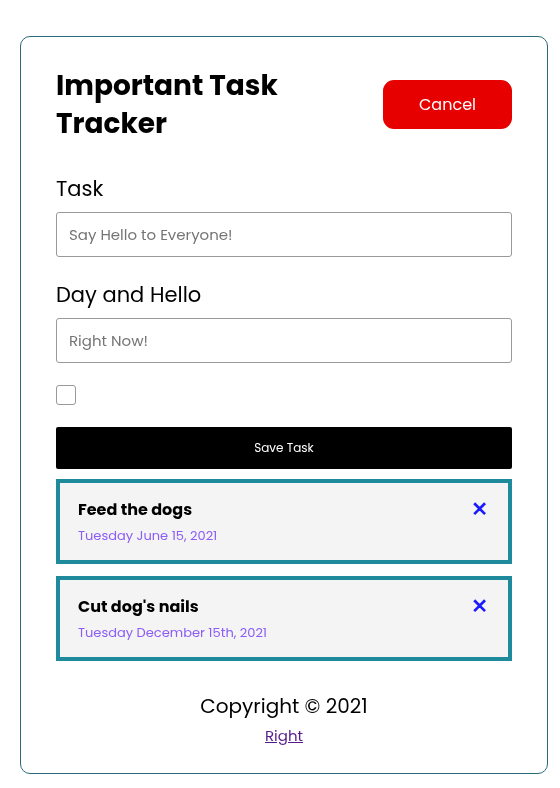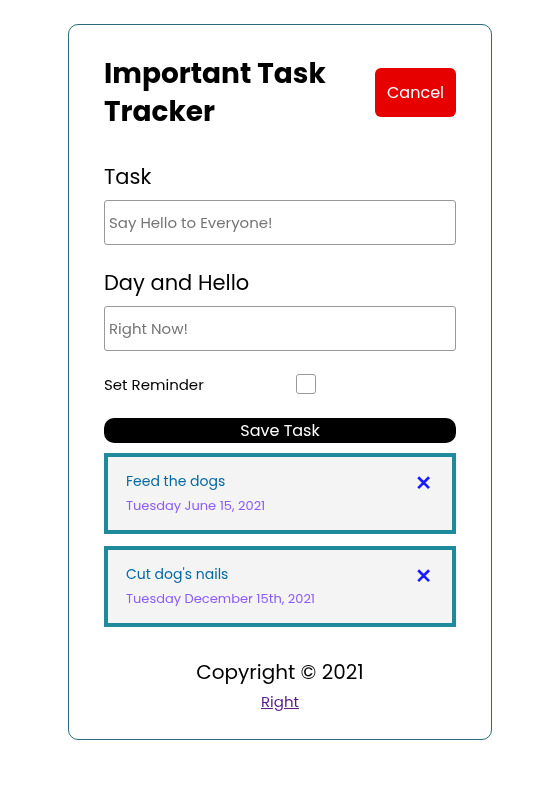--- a/index.html
+++ b/index.html
@@ -6,60 +6,60 @@
       box-sizing: border-box;
       margin: 0;
       padding: 0;
     }
     body {
       font-family: 'Poppins', -apple-system, BlinkMacSystemFont, 'Segoe UI', sans-serif;
       background: #fff;
       padding: 20px;
     }
     .container {
-      width: 424px;
-      margin: 4px auto;
+      width: 528px;
+      margin: 16px auto;
       border: 1px solid #2a6b7a;
       border-radius: 10px;
       padding: 30px 35px 25px 35px;
     }
     .header {
       display: flex;
       justify-content: space-between;
       align-items: center;
       margin-bottom: 30px;
     }
     .title {
       font-size: 28px;
       font-weight: 700;
       color: #000;
       line-height: 1.35;
     }
     .cancel-btn {
       background: #e60000;
       color: #fff;
       border: none;
-      padding: 12px 12px;
-      border-radius: 6px;
+      padding: 12px 36px;
+      border-radius: 11px;
       font-size: 16px;
       cursor: pointer;
       font-family: inherit;
     }
     .form-group {
       margin-bottom: 22px;
     }
     .form-label {
       display: block;
       font-size: 21px;
       color: #000;
       margin-bottom: 8px;
     }
     .form-input {
       width: 100%;
-      padding: 10px 4px;
+      padding: 10px 12px;
       border: 1px solid #999;
       border-radius: 3px;
       font-size: 15px;
       font-family: inherit;
       color: #333;
     }
     .reminder-row {
       display: flex;
       align-items: center;
       margin-bottom: 22px;
@@ -76,42 +76,43 @@
       border-radius: 3px;
       background: #fff;
       cursor: pointer;
       margin-right: 140px;
     }
     .save-btn {
       width: 100%;
       background: #000;
       color: #fff;
       border: none;
-      font-size: 16px;
-      border-radius: 10px;
+      padding: 12px;
+      font-size: 12px;
+      border-radius: 2px;
       cursor: pointer;
       margin-bottom: 10px;
       font-family: inherit;
     }
     .task-card {
       background: #f4f4f4;
       border: 4px solid #1e8a9c;
       padding: 14px 18px;
       margin-bottom: 12px;
       display: flex;
       justify-content: space-between;
       align-items: flex-start;
     }
     .task-info {
       flex: 1;
     }
     .task-name {
-      font-size: 14px;
-      font-weight: 400;
-      color: #0369a1;
+      font-size: 16px;
+      font-weight: 700;
+      color: #000000;
       margin-bottom: 4px;
     }
     .task-date {
       font-size: 13px;
       color: #8b5cf6;
     }
     .close-icon {
       color: #1a1aff;
       font-size: 20px;
       font-weight: 900;
@@ -148,21 +149,20 @@
     <label class="form-label">Task</label>
     <input type="text" class="form-input" placeholder="Say Hello to Everyone!" style="">
   </div>
 
   <div class="form-group">
     <label class="form-label">Day and Hello</label>
     <input type="text" class="form-input" placeholder="Right Now!" style="">
   </div>
 
   <div class="reminder-row">
-    <span class="reminder-label">Set Reminder</span>
     <div class="checkbox"></div>
   </div>
 
   <button class="save-btn">Save Task</button>
 
   <div class="task-card">
     <div class="task-info">
       <div class="task-name">Feed the dogs</div>
       <div class="task-date">Tuesday June 15, 2021</div>
     </div>

